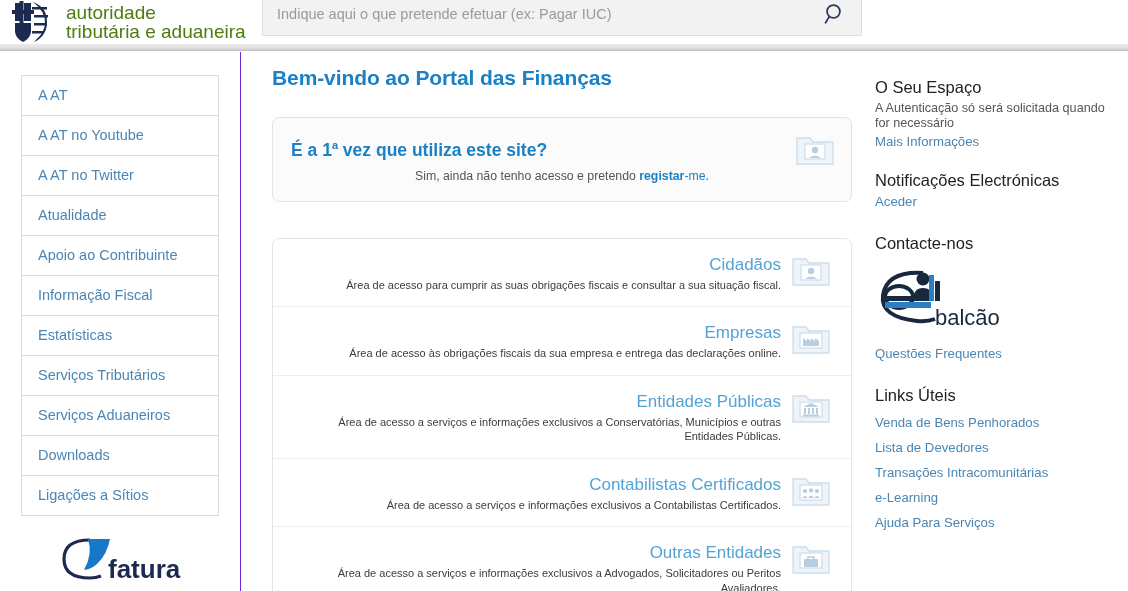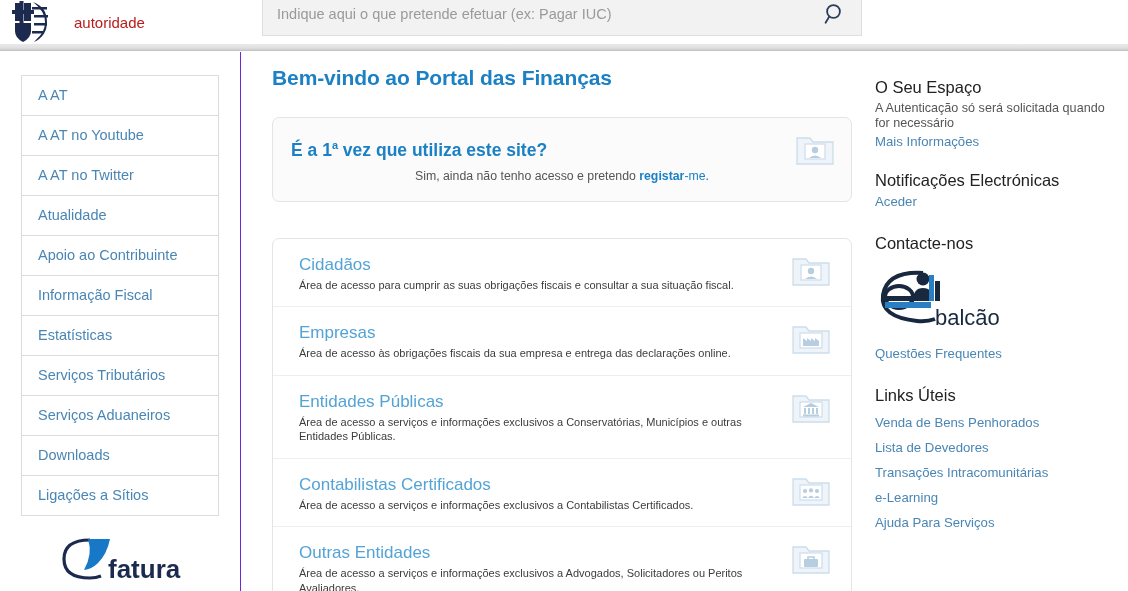--- a/index.html
+++ b/index.html
@@ -17,23 +17,23 @@
     width: 1128px; height: 44px;
     background: #ffffff;
     display: flex; align-items: center;
   }
   .brand {
     display: flex; align-items: center;
     margin-left: 12px; height: 44px;
   }
   .crest { width: 46px; height: 42px; flex: 0 0 46px; }
   .brand-text {
-    margin-left: 16px;
-    color: #b91c1c;
-    font-size: 15px;
+    margin-left: 8px;
+    color: #4d7c0f;
+    font-size: 19px;
     line-height: 19px;
     font-weight: 400;
     white-space: nowrap;
   }
   .brand-text .l1 { display: block; }
   .brand-text .l2 { display: block; }
 
   .search-wrap {
     position: absolute; left: 262px; top: -8px;
     width: 600px; height: 44px;
@@ -148,20 +148,21 @@
   .cards {
     width: 580px;
     background: #ffffff;
     border: 1px solid #e4e4e4;
     border-radius: 7px;
   }
   .card {
     position: relative;
     padding: 15px 70px 14px 26px;
     border-bottom: 1px solid #eeeeee;
+    text-align: right;
   }
   .card:last-child { border-bottom: none; }
   .card h3 {
     font-size: 17px;
     font-weight: normal;
     color: #53a3d6;
     line-height: 22px;
   }
   .card p {
     margin-top: 2px;
@@ -229,20 +230,21 @@
         <path d="M21 1 q14 5 14 20 q0 14 -13 20 q10 -9 10 -20 q0 -12 -11 -20 z"></path>
         <path d="M23 4 q10 6 10 17 q0 11 -9 17 q6 -8 6 -17 q0 -10 -7 -17 z" fill="#ffffff"></path>
         <rect x="20" y="6" width="15" height="2.5"></rect>
         <rect x="22" y="14" width="14" height="2.5"></rect>
         <rect x="22" y="22" width="13" height="2.5"></rect>
         <rect x="20" y="30" width="12" height="2.5"></rect>
       </g>
     </svg>
     <div class="brand-text">
       <span class="l1">autoridade</span>
+      <span class="l2">tributária e aduaneira</span>
     </div>
   </div>
 
   <div class="search-wrap">
     <input class="search-input" type="text" placeholder="Indique aqui o que pretende efetuar (ex: Pagar IUC)" style="">
     <button class="search-btn">
       <svg width="24" height="24" viewBox="0 0 24 24">
         <circle cx="10.5" cy="9.5" r="6.4" fill="none" stroke="#2a3b5c" stroke-width="1.8"></circle>
         <line x1="6.2" y1="14.6" x2="2.6" y2="20.8" stroke="#2a3b5c" stroke-width="1.8" stroke-linecap="round"></line>
       </svg>

